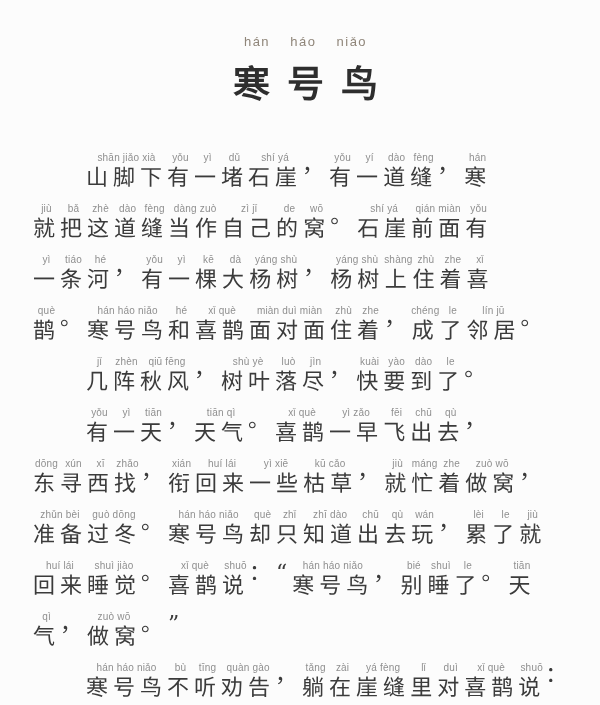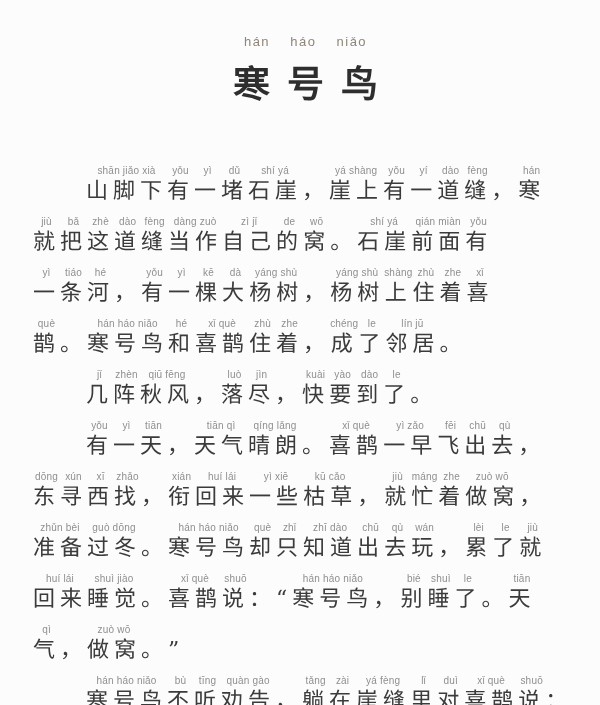--- a/index.html
+++ b/index.html
@@ -27,21 +27,20 @@
     font-family: "DejaVu Serif", serif;
     font-weight: 700;
     font-size: 37px;
     color: #2e2e2e;
     letter-spacing: 17px;
     padding-left: 17px; 
   }
   .story { margin-top: 44px; }
   .line {
     display: flex;
-    align-items: flex-end;
     height: 51px;
     white-space: nowrap;
   }
   .line.indent { padding-left: 53px; }
   ruby { ruby-align: center; }
   .hz, .punct {
     font-family: "DejaVu Serif", serif;
     font-size: 22px;
     color: #3b3b3b;
     letter-spacing: 5px;
@@ -67,21 +66,20 @@
 
   <section class="story">
 
   <div class="line indent">
         <ruby><span class="hz">山脚下</span><rt>shān jiǎo xià</rt></ruby>
         <ruby><span class="hz">有</span><rt>yǒu</rt></ruby>
         <ruby><span class="hz">一</span><rt>yì</rt></ruby>
         <ruby><span class="hz">堵</span><rt>dǔ</rt></ruby>
         <ruby><span class="hz">石崖</span><rt>shí yá</rt></ruby>
         <span class="punct">，</span>
-        <ruby><span class="hz">崖上</span><rt>yá shàng</rt></ruby>
         <ruby><span class="hz">有</span><rt>yǒu</rt></ruby>
         <ruby><span class="hz">一</span><rt>yí</rt></ruby>
         <ruby><span class="hz">道</span><rt>dào</rt></ruby>
         <ruby><span class="hz">缝</span><rt>fèng</rt></ruby>
         <span class="punct">，</span>
         <ruby><span class="hz">寒</span><rt>hán</rt></ruby>
       </div>
       <div class="line">
         <ruby><span class="hz">就</span><rt>jiù</rt></ruby>
         <ruby><span class="hz">把</span><rt>bǎ</rt></ruby>
@@ -113,49 +111,50 @@
         <ruby><span class="hz">住</span><rt>zhù</rt></ruby>
         <ruby><span class="hz">着</span><rt>zhe</rt></ruby>
         <ruby><span class="hz">喜</span><rt>xǐ</rt></ruby>
       </div>
       <div class="line">
         <ruby><span class="hz">鹊</span><rt>què</rt></ruby>
         <span class="punct">。</span>
         <ruby><span class="hz">寒号鸟</span><rt>hán háo niǎo</rt></ruby>
         <ruby><span class="hz">和</span><rt>hé</rt></ruby>
         <ruby><span class="hz">喜鹊</span><rt>xǐ què</rt></ruby>
+        <ruby><span class="hz">面对面</span><rt>miàn duì miàn</rt></ruby>
         <ruby><span class="hz">住</span><rt>zhù</rt></ruby>
         <ruby><span class="hz">着</span><rt>zhe</rt></ruby>
         <span class="punct">，</span>
         <ruby><span class="hz">成</span><rt>chéng</rt></ruby>
         <ruby><span class="hz">了</span><rt>le</rt></ruby>
         <ruby><span class="hz">邻居</span><rt>lín jū</rt></ruby>
         <span class="punct">。</span>
       </div>
       <div class="line indent">
         <ruby><span class="hz">几</span><rt>jǐ</rt></ruby>
         <ruby><span class="hz">阵</span><rt>zhèn</rt></ruby>
         <ruby><span class="hz">秋风</span><rt>qiū fēng</rt></ruby>
         <span class="punct">，</span>
+        <ruby><span class="hz">树叶</span><rt>shù yè</rt></ruby>
         <ruby><span class="hz">落</span><rt>luò</rt></ruby>
         <ruby><span class="hz">尽</span><rt>jìn</rt></ruby>
         <span class="punct">，</span>
         <ruby><span class="hz">快</span><rt>kuài</rt></ruby>
         <ruby><span class="hz">要</span><rt>yào</rt></ruby>
         <ruby><span class="hz">到</span><rt>dào</rt></ruby>
         <ruby><span class="hz">了</span><rt>le</rt></ruby>
         <span class="punct">。</span>
       </div>
       <div class="line indent">
         <ruby><span class="hz">有</span><rt>yǒu</rt></ruby>
         <ruby><span class="hz">一</span><rt>yì</rt></ruby>
         <ruby><span class="hz">天</span><rt>tiān</rt></ruby>
         <span class="punct">，</span>
         <ruby><span class="hz">天气</span><rt>tiān qì</rt></ruby>
-        <ruby><span class="hz">晴朗</span><rt>qíng lǎng</rt></ruby>
         <span class="punct">。</span>
         <ruby><span class="hz">喜鹊</span><rt>xǐ què</rt></ruby>
         <ruby><span class="hz">一早</span><rt>yì zǎo</rt></ruby>
         <ruby><span class="hz">飞</span><rt>fēi</rt></ruby>
         <ruby><span class="hz">出</span><rt>chū</rt></ruby>
         <ruby><span class="hz">去</span><rt>qù</rt></ruby>
         <span class="punct">，</span>
       </div>
       <div class="line">
         <ruby><span class="hz">东</span><rt>dōng</rt></ruby>

